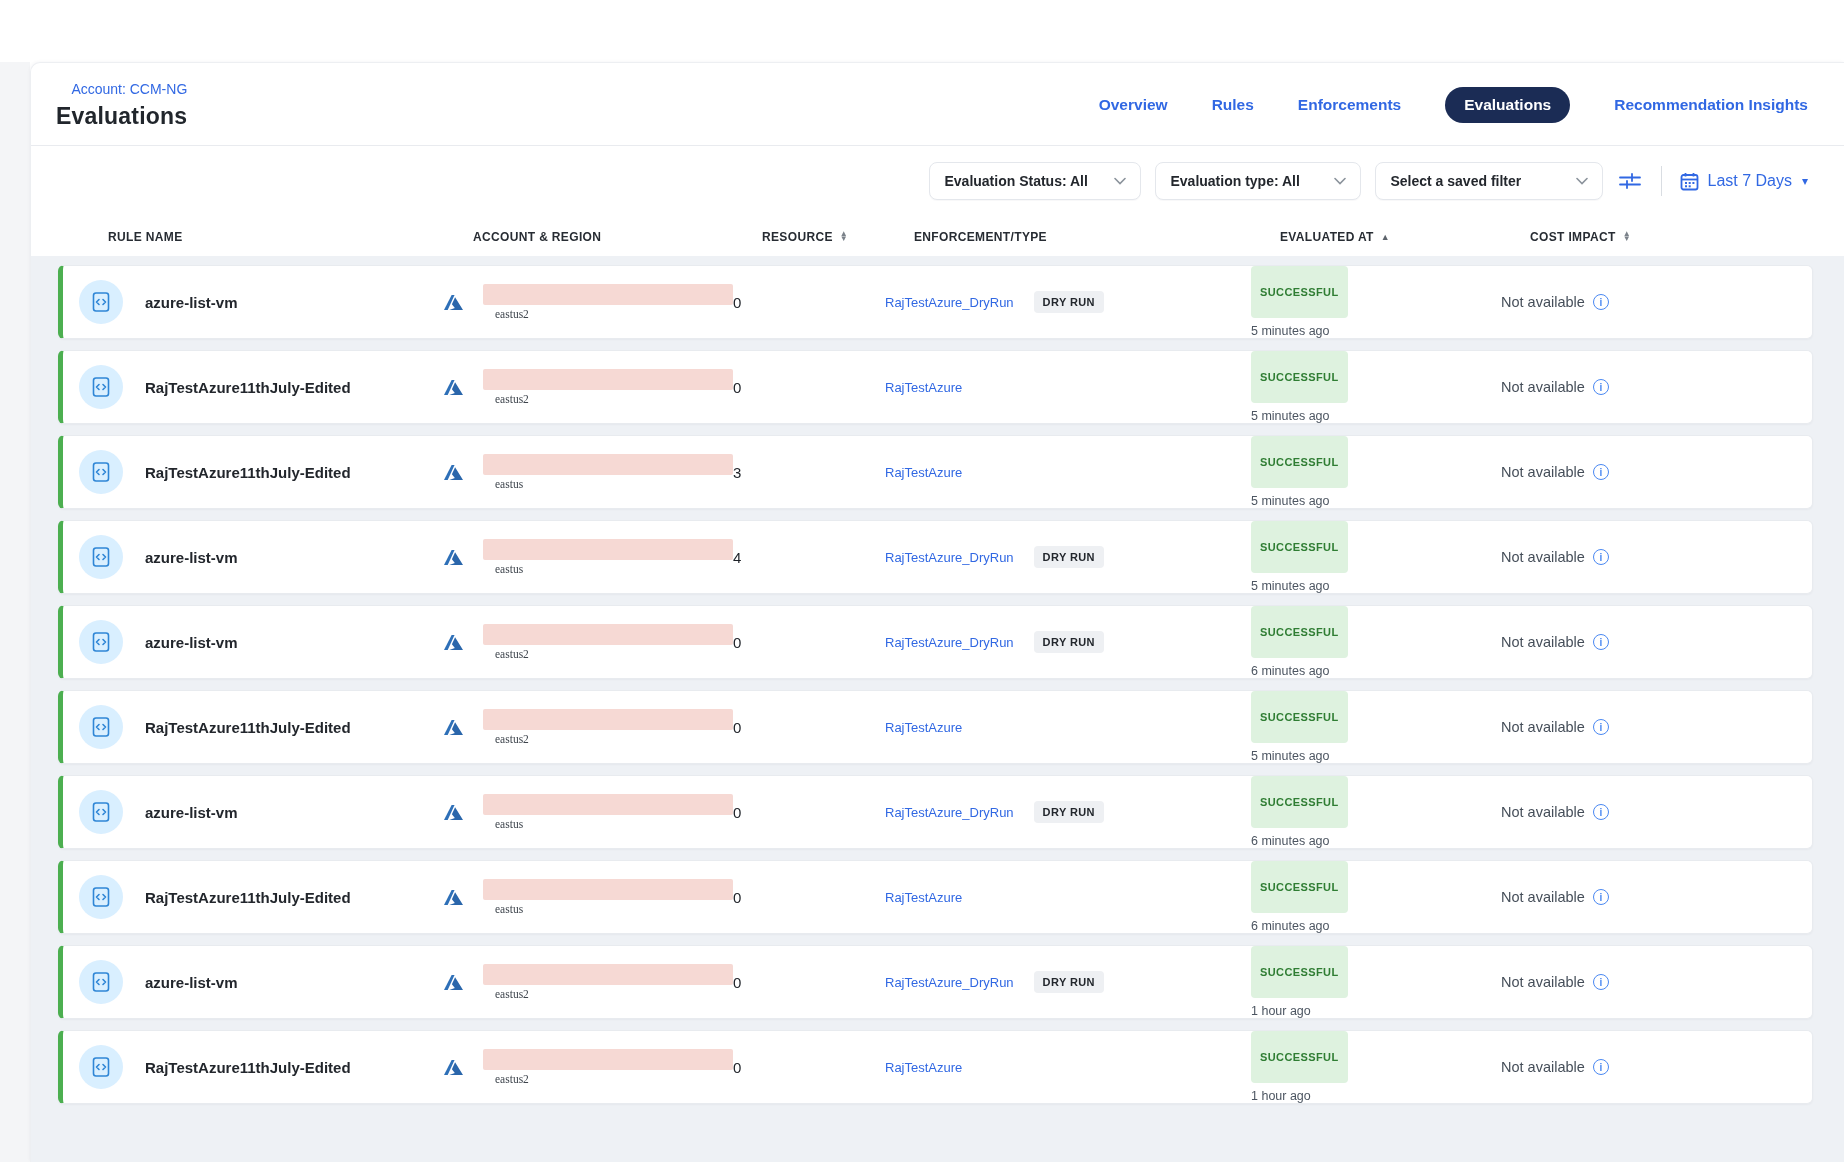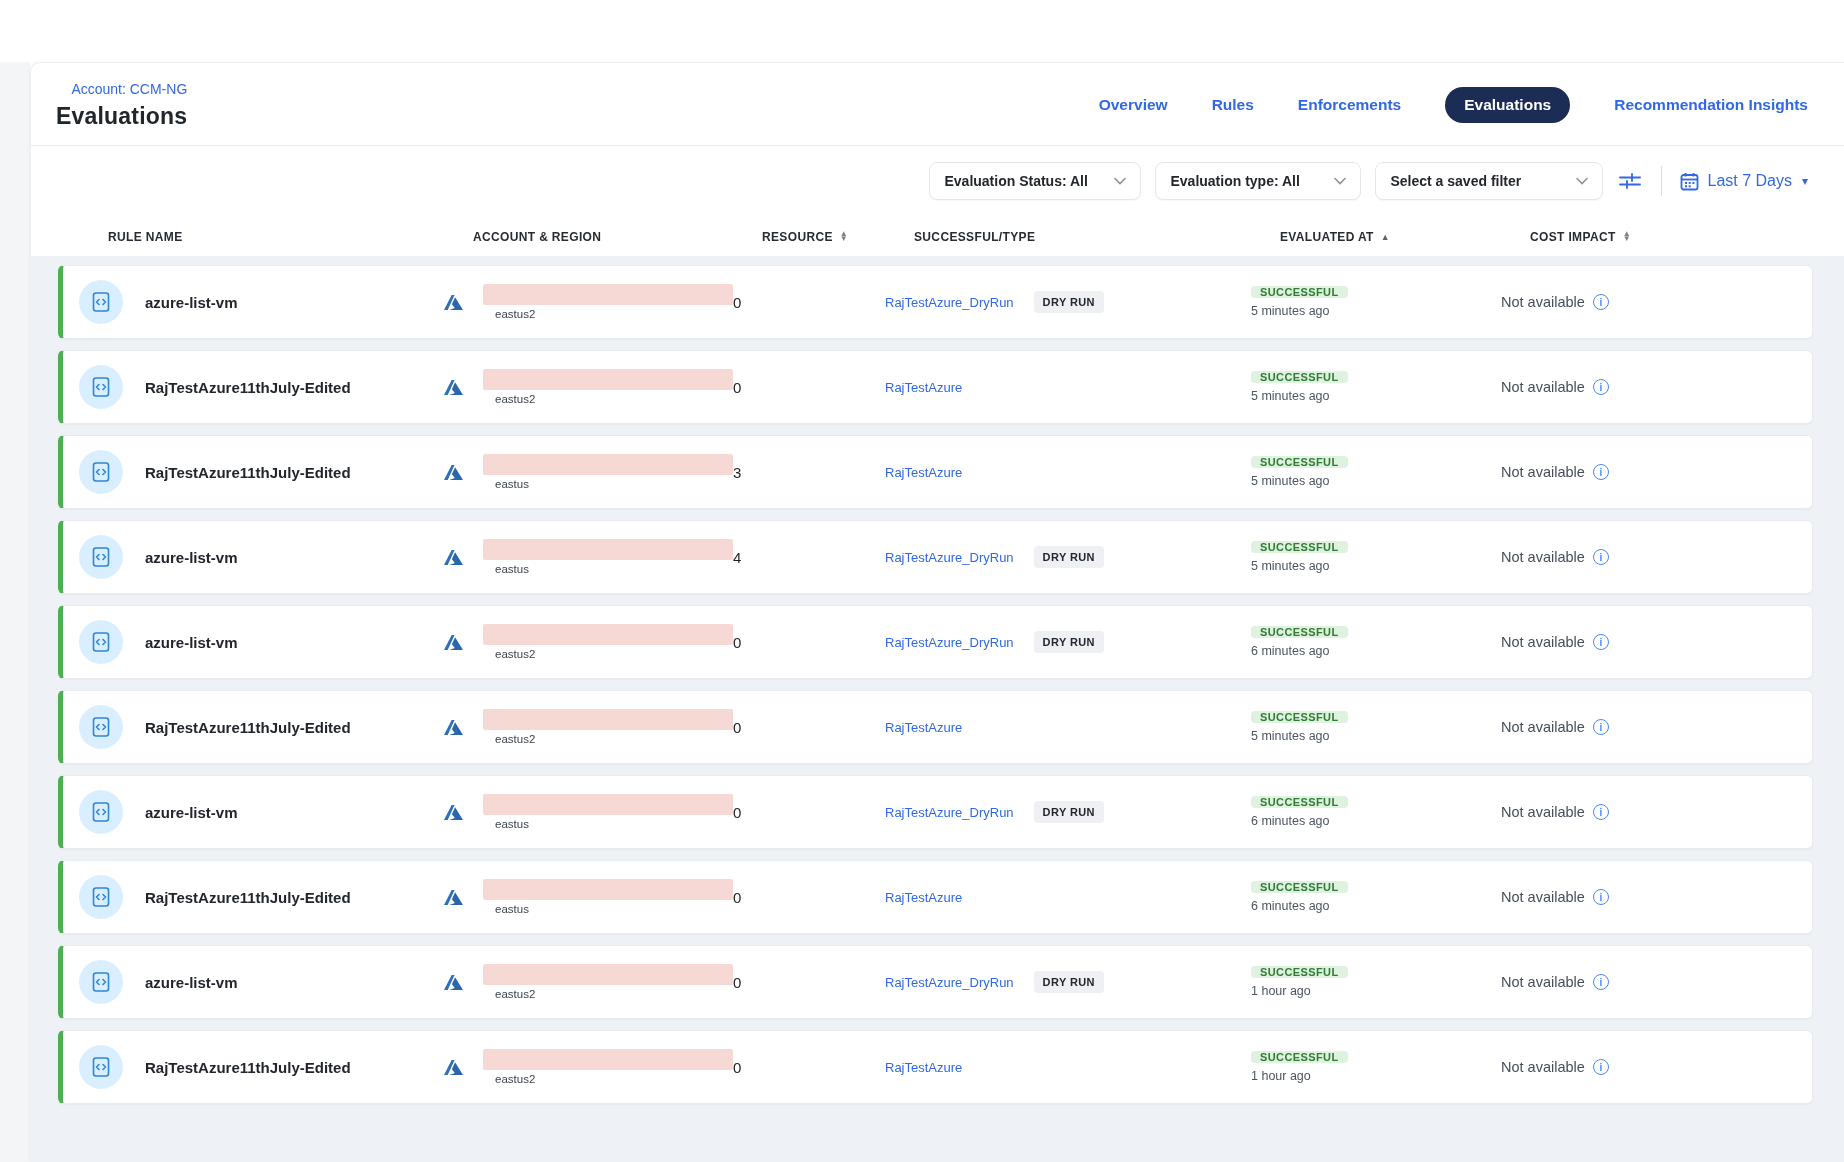--- a/index.html
+++ b/index.html
@@ -59,38 +59,38 @@
   .row-card { background:#fff; border:1px solid #e8ebef;
     border-left:5px solid var(--row-accent-green,#4caf50); border-radius:6px;
     height:74px; margin-bottom:11px; padding:0 16px;
     box-shadow:0 1px 2px rgba(20,30,50,.04); cursor:pointer; }
 
   .rule-cell { display:flex; align-items:center; gap:22px; }
   .rule-icon-circle { width:44px; height:44px; border-radius:50%; background:#d9efff;
     display:flex; align-items:center; justify-content:center; flex:0 0 auto; }
   .rule-name { font-size:15px; font-weight:600; color:#22262c; }
 
-  .account-cell { display:flex; align-items:center; gap:20px; }
+  .account-cell { display:flex; align-items:center; gap:20px;font-family:Liberation Serif, serif; }
   .redacted-bar { width:250px; height:21px; background:var(--redacted-bar,#f6d9d4);
     border-radius:2px; }
   .region { font-size:11.5px; color:#3d444c; margin:3px 0 0 12px; }
 
   .resource-count { font-size:15px; color:#1d2127; }
 
   .enf-cell { display:flex; align-items:center; gap:20px; }
   .enf-link { font-size:13px; font-weight:500; color:var(--link-blue,#3168e3);
     text-decoration:none; cursor:pointer; white-space:nowrap; }
   .dry-run-badge { font-size:11px; font-weight:700; letter-spacing:.4px;
     color:#23272d; background:var(--dry-run-bg,#eef0f3); border-radius:4px;
     padding:5px 9px; white-space:nowrap; }
 
   .eval-cell { display:flex; flex-direction:column; align-items:flex-start; gap:6px; }
   .status-badge { font-size:11px; font-weight:700; letter-spacing:.4px;
     color:var(--success-text,#2f7d33); background:var(--success-bg,#def2df);
-    border-radius:4px; padding:0 9px; }
+    border-radius:4px; padding:20px 9px; }
   .eval-time { font-size:12.5px; color:#4c5561; }
 
   .cost-cell { display:flex; align-items:center; gap:8px; font-size:14.5px; color:#454e59; }
   .info-icon { width:16px; height:16px; border:1.5px solid #4a88f2; border-radius:50%;
     color:#4a88f2; font-size:10px; font-weight:700; display:inline-flex;
     align-items:center; justify-content:center; cursor:pointer; }
 </style>
 </head>
 <body>
 
@@ -168,21 +168,21 @@
         <span>RULE NAME</span>
       </div>
       <div class="col">
         <span>ACCOUNT &amp; REGION</span>
       </div>
       <div class="col">
         <span>RESOURCE</span>
         <span class="sort-both">▲<br>▼</span>
       </div>
       <div class="col">
-        <span>SUCCESSFUL/TYPE</span>
+        <span>ENFORCEMENT/TYPE</span>
       </div>
       <div class="col">
         <span>EVALUATED AT</span>
         <span class="sort-asc">▲</span>
       </div>
       <div class="col">
         <span>COST IMPACT</span>
         <span class="sort-both">▲<br>▼</span>
       </div>
     </div>

